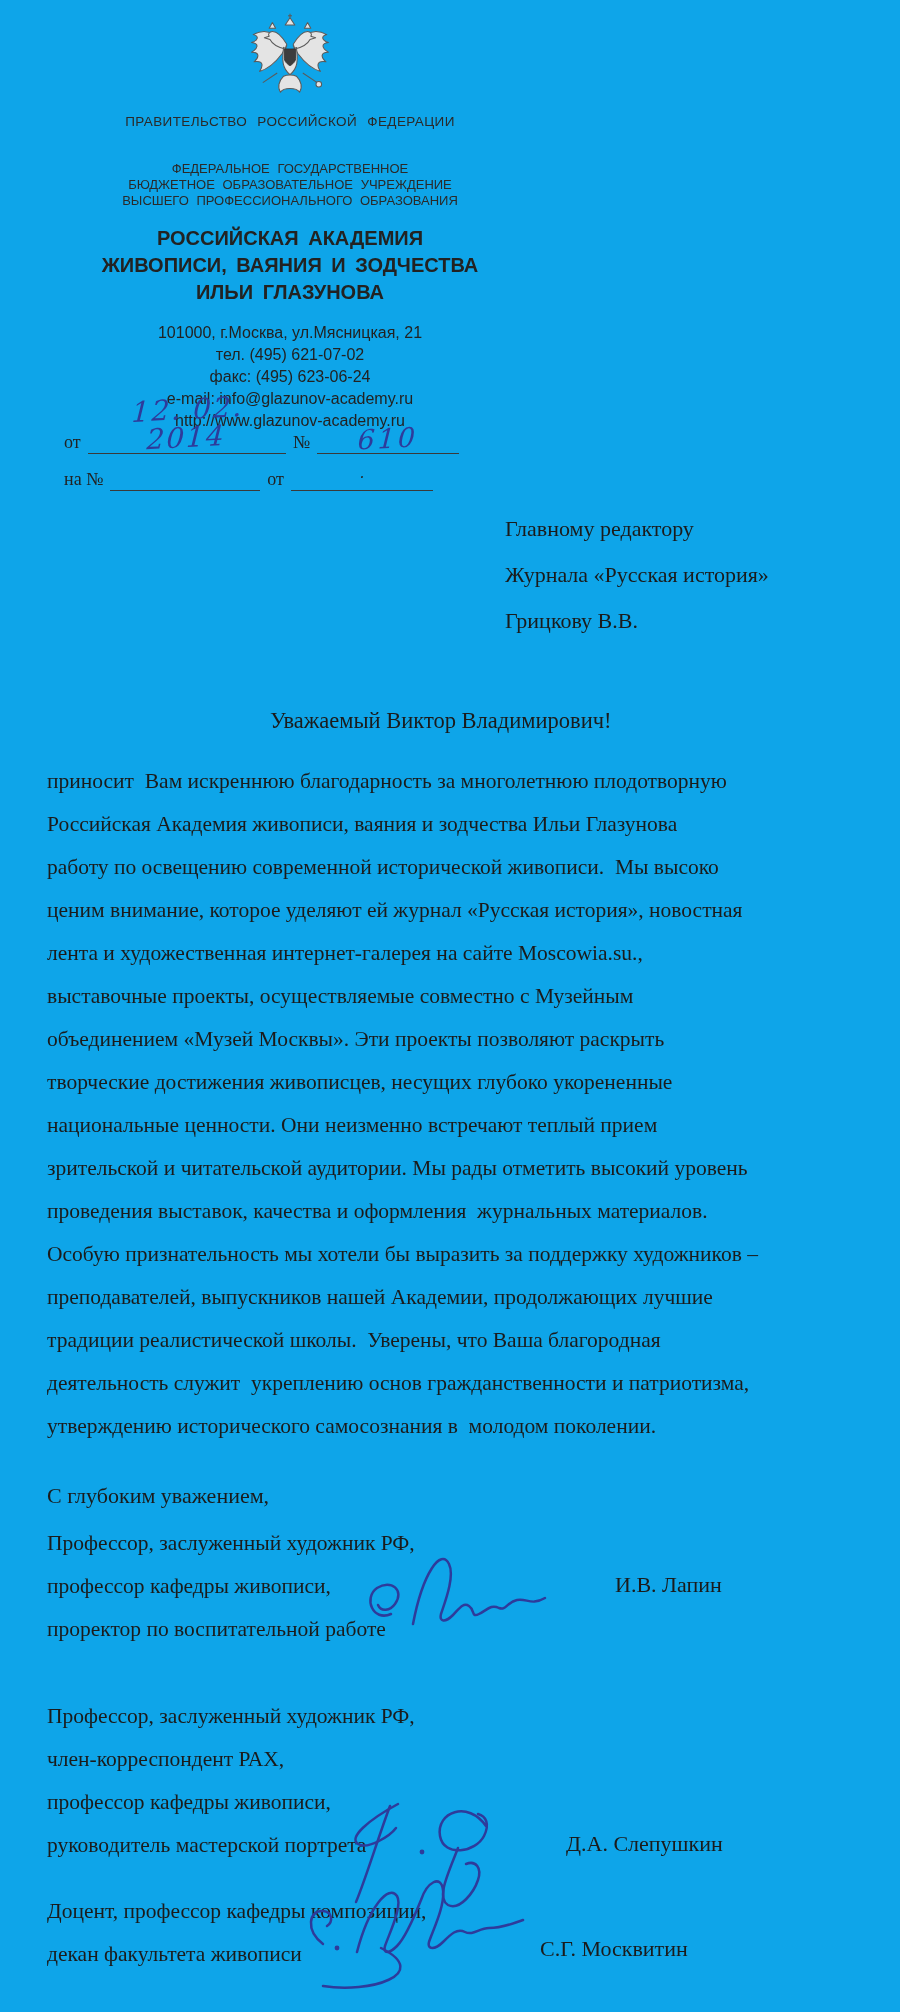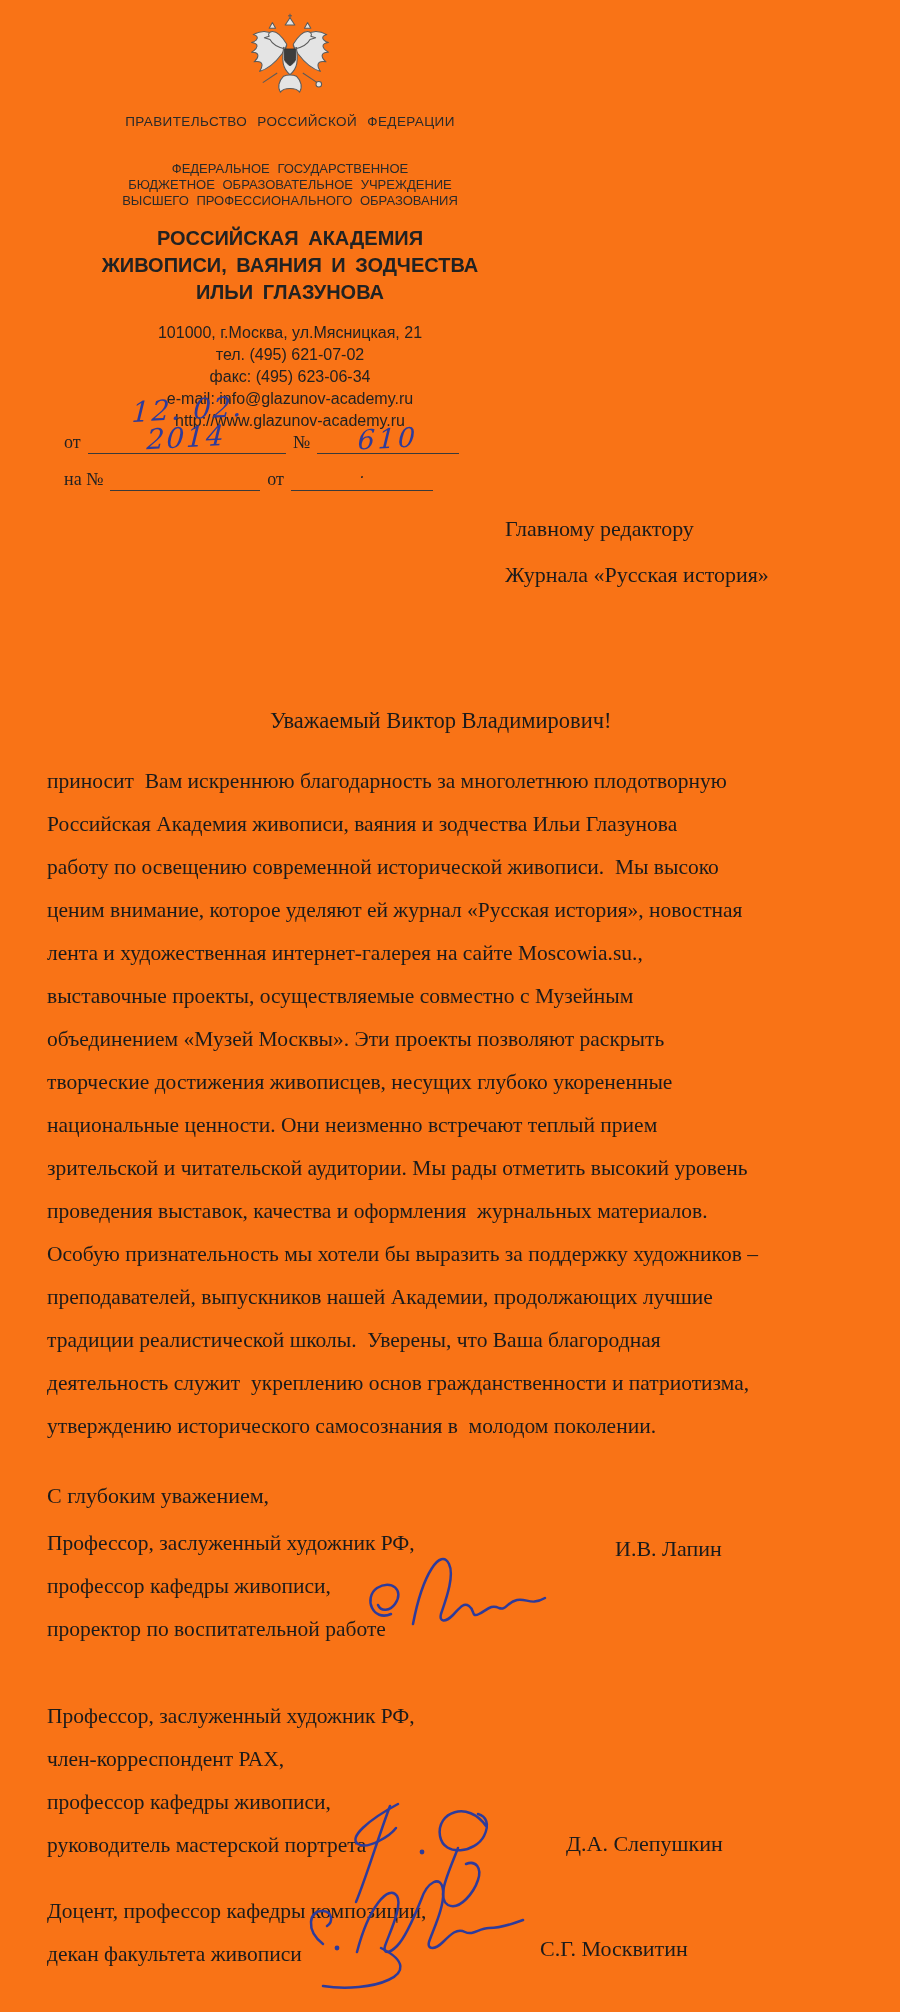--- a/index.html
+++ b/index.html
@@ -1,18 +1,18 @@
 <!DOCTYPE html>
 <html lang="ru"><head>
 <meta charset="utf-8">
 <style>
   html,body { margin:0; padding:0; background:#ffffff; }
   .page {
     position:relative; width:900px; height:2012px; margin:0 auto;
-    background:#f97316; color:#1b1b1b; overflow:hidden;
+    background:#0ea5e9; color:#1b1b1b; overflow:hidden;
     font-family:"Liberation Serif", serif;
   }
   .sans { font-family:"Liberation Sans", sans-serif; }
 
   
   .letterhead { position:absolute; left:95px; top:12px; width:390px; text-align:center; color:#2a2a2a; }
   .emblem { display:block; margin:0 auto; }
   .gov-line { margin-top:12px; font-size:13.5px; letter-spacing:.4px; word-spacing:6px; white-space:nowrap; }
   .inst { margin-top:32px; font-size:13px; line-height:16px; word-spacing:4px; white-space:nowrap; }
   .academy { margin-top:16px; font-size:20px; font-weight:bold; line-height:27px; word-spacing:4px; white-space:nowrap; color:#222; }
@@ -35,21 +35,21 @@
   
   .recipient { position:absolute; left:505px; top:506px; font-size:22px; line-height:46px; white-space:nowrap; }
   .salutation { position:absolute; left:270px; top:708px; font-size:22.5px; }
   .body-text { position:absolute; left:47px; top:760px; width:830px; font-size:21.5px; }
   .body-text div { height:43px; line-height:43px; white-space:pre; }
   .closing { position:absolute; left:47px; top:1483px; font-size:22px; }
   .titles { position:absolute; left:47px; font-size:21.5px; }
   .titles div { height:43px; line-height:43px; white-space:pre; }
   .titles-1 { top:1522px; } .titles-2 { top:1695px; } .titles-3 { top:1890px; }
   .sig-name { position:absolute; font-size:22px; white-space:nowrap; }
-  .name-1 { left:615px; top:1536px; }
+  .name-1 { left:615px; top:1572px; }
   .name-2 { left:566px; top:1831px; }
   .name-3 { left:540px; top:1936px; }
   .sig-svg { position:absolute; }
   .sig-1 { left:352px; top:1538px; }
   .sig-2 { left:334px; top:1786px; }
   .sig-3 { left:283px; top:1856px; }
 </style>
 </head>
 <body>
 
@@ -86,21 +86,21 @@
 
     <div class="academy">
       <div>РОССИЙСКАЯ АКАДЕМИЯ</div>
       <div>ЖИВОПИСИ, ВАЯНИЯ И ЗОДЧЕСТВА</div>
       <div>ИЛЬИ ГЛАЗУНОВА</div>
     </div>
 
     <div class="addr">
       <div>101000, г.Москва, ул.Мясницкая, 21</div>
       <div>тел. (495) 621-07-02</div>
-      <div>факс: (495) 623-06-34</div>
+      <div>факс: (495) 623-06-24</div>
       <div>e-mail: info@glazunov-academy.ru</div>
       <div>http://www.glazunov-academy.ru</div>
     </div>
   </div>
 
   <div class="ref-row" style="top:427px;">
     <span class="lbl">от</span>
     <span class="uline u-date">
       <span class="hw hw-date" style="color:#2e3b9b;">12. 02. 2014</span>
     </span>
@@ -115,20 +115,21 @@
     <span class="uline u-reply"></span>
     <span class="lbl">от</span>
     <span class="uline u-num">
       <span class="hw hw-dot">·</span>
     </span>
   </div>
 
   <div class="recipient">
     <div>Главному редактору</div>
     <div>Журнала «Русская история»</div>
+    <div>Грицкову В.В.</div>
   </div>
 
   <div class="salutation">Уважаемый Виктор Владимирович!</div>
 
   <div class="body-text">
     <div>приносит  Вам искреннюю благодарность за многолетнюю плодотворную</div>
     <div>Российская Академия живописи, ваяния и зодчества Ильи Глазунова</div>
     <div>работу по освещению современной исторической живописи.  Мы высоко</div>
     <div>ценим внимание, которое уделяют ей журнал «Русская история», новостная</div>
     <div>лента и художественная интернет-галерея на сайте Moscowia.su.,</div>

